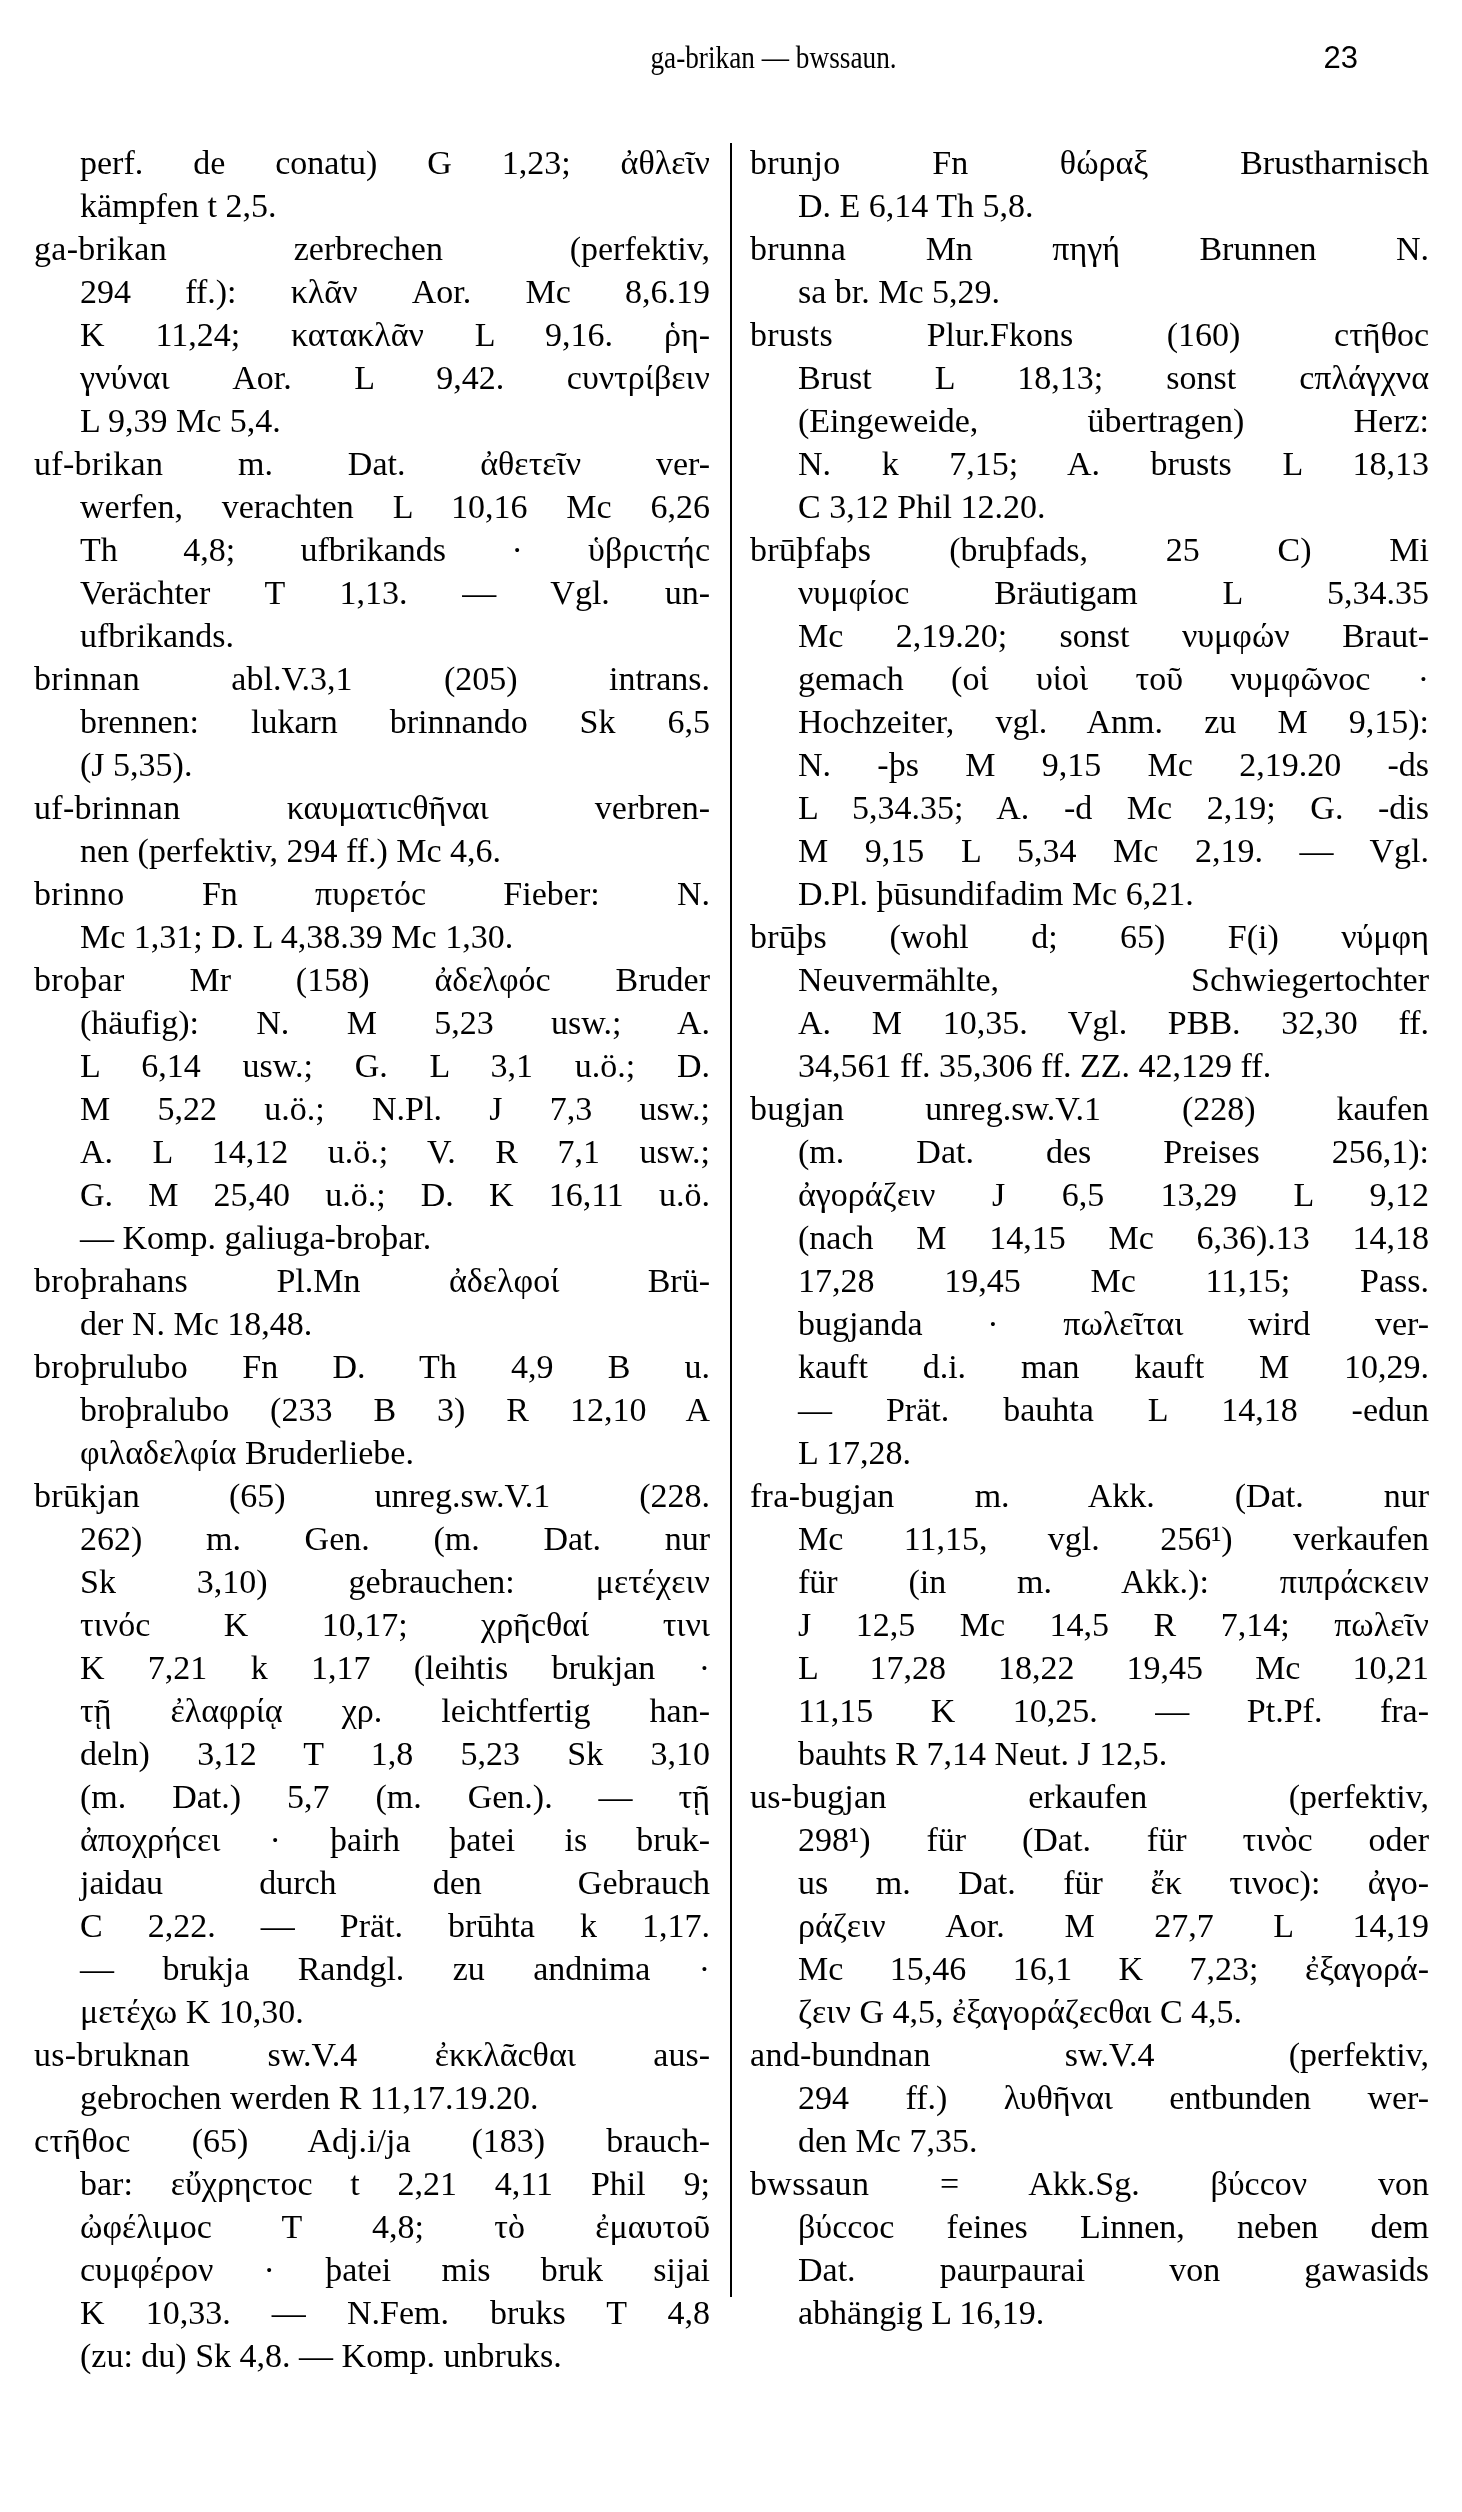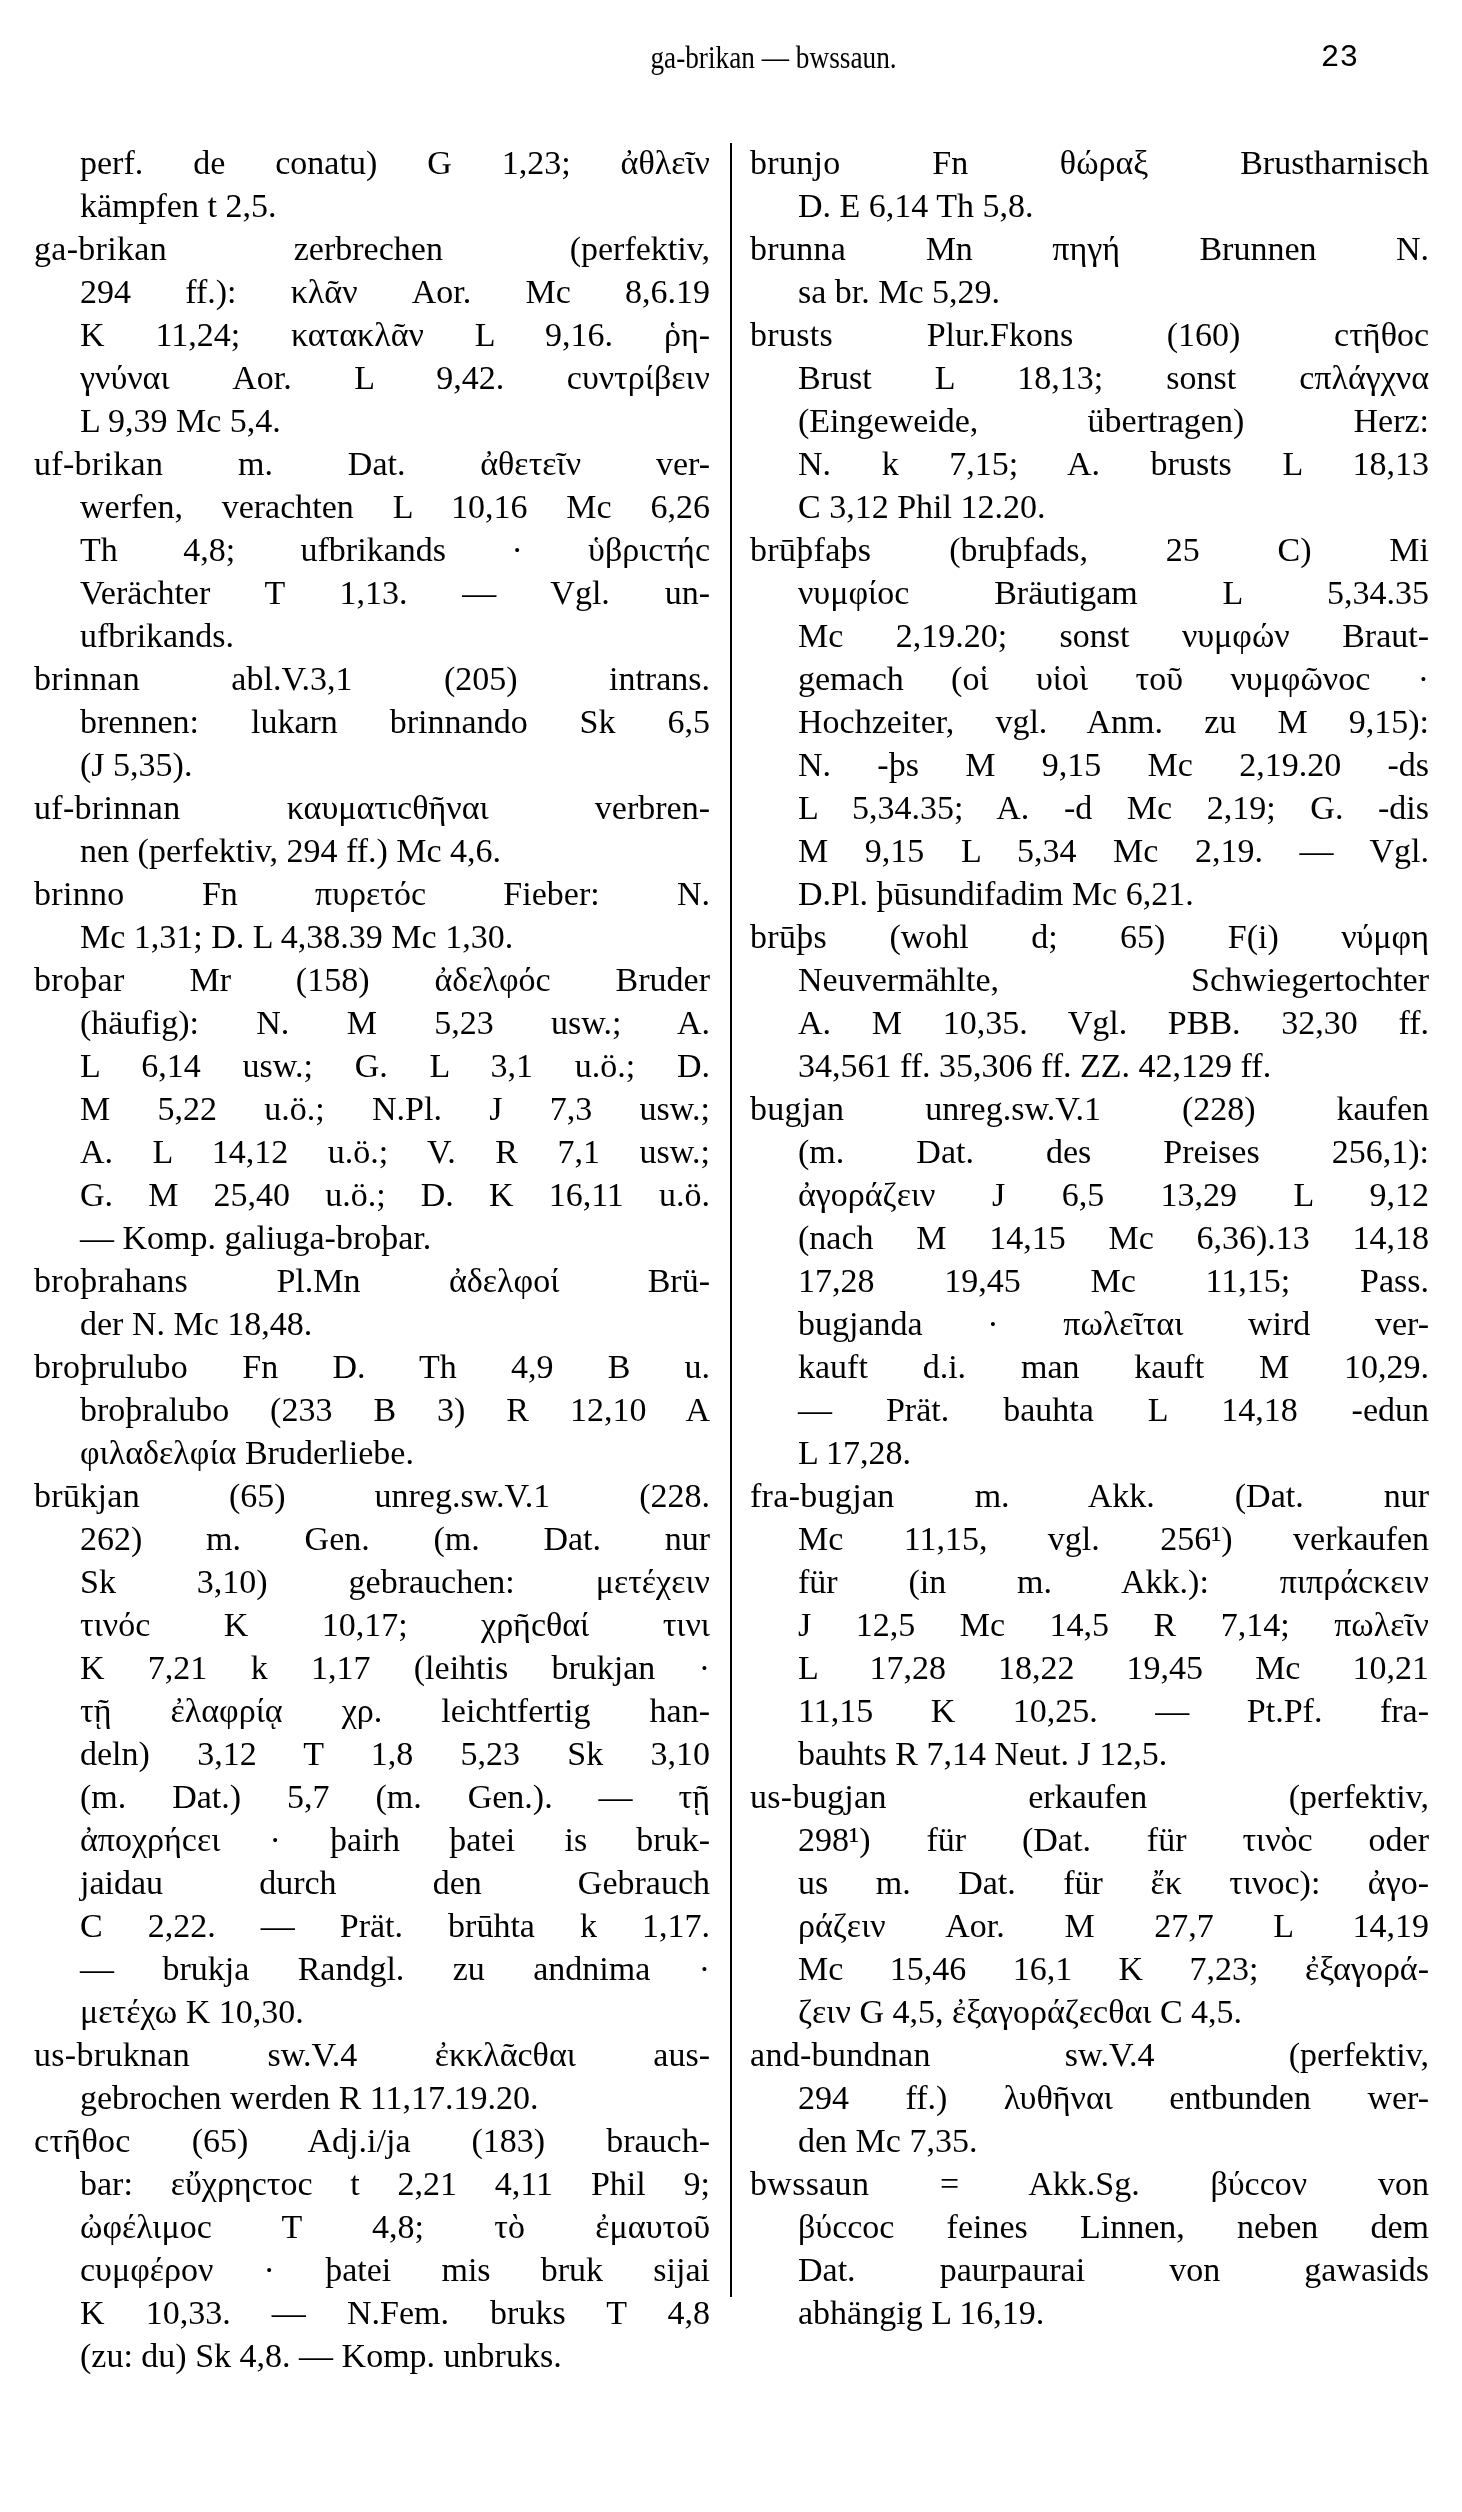--- a/index.html
+++ b/index.html
@@ -10,21 +10,21 @@
   .header {
     position:absolute; top:40px; left:0; width:1409px; height:49px;margin-left:42px;
   }
   .running-title {
     position:absolute; left:0; width:1463px; top:0; text-align:center;
     font-size:31px; font-family:"Liberation Serif",serif;
     transform:scaleX(0.88);
   }
   .page-number {
     position:absolute; right:93px; top:0; font-size:31px;
-    font-family:Liberation Mono, monospace;
+    font-family:Liberation Sans, sans-serif;
   }
   .col {
     position:absolute; top:141px; font-size:34px; line-height:43px;
     font-family:"Liberation Serif",serif;
   }
   .col.left { left:34px; width:676px; }
   .col.right { left:750px; width:679px; }
   .divider {
     position:absolute; left:730px; top:143px; width:1.9px; height:2154px;
     background:#000;

